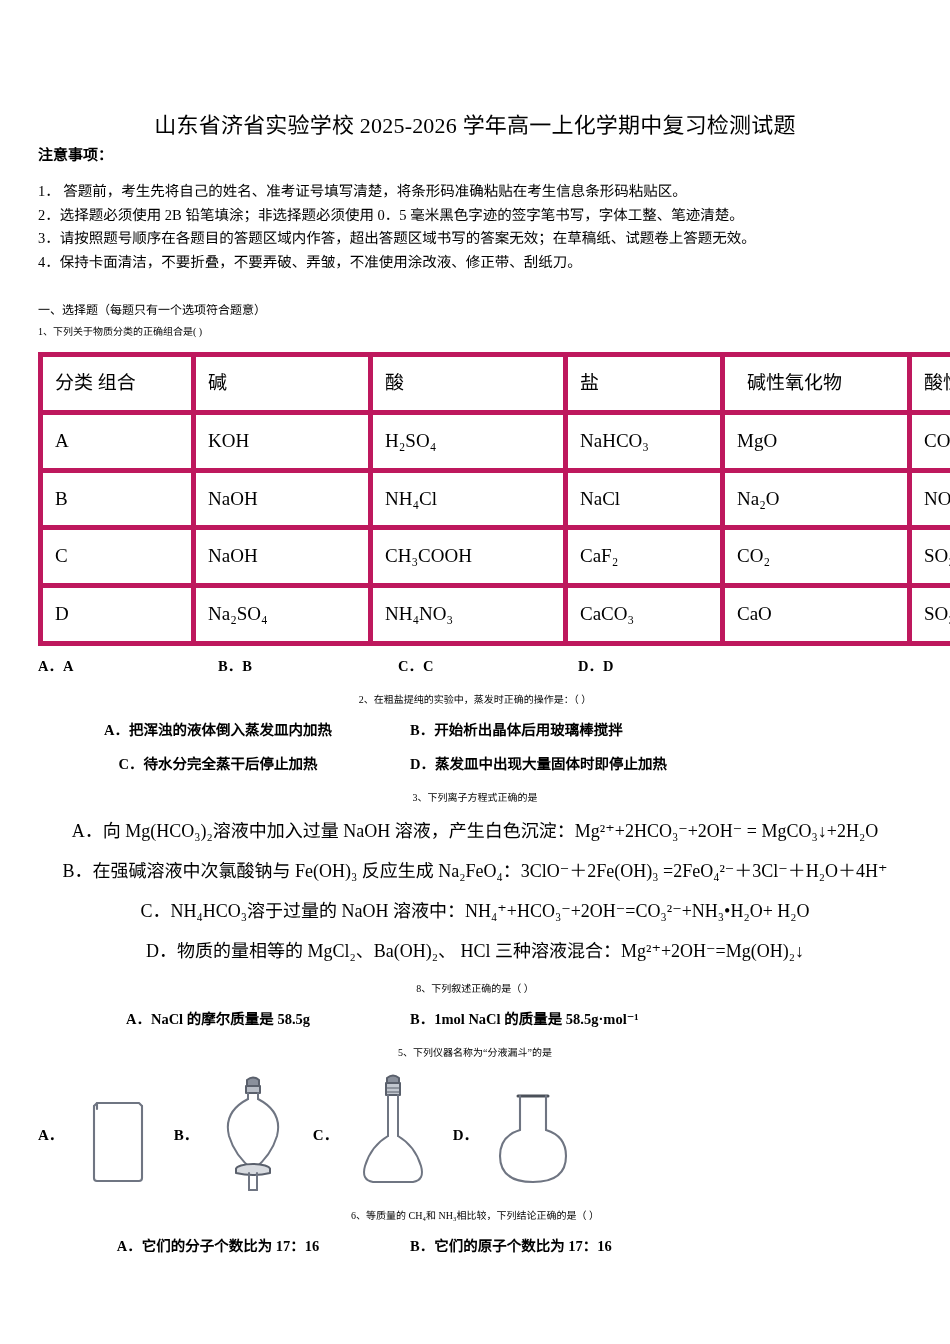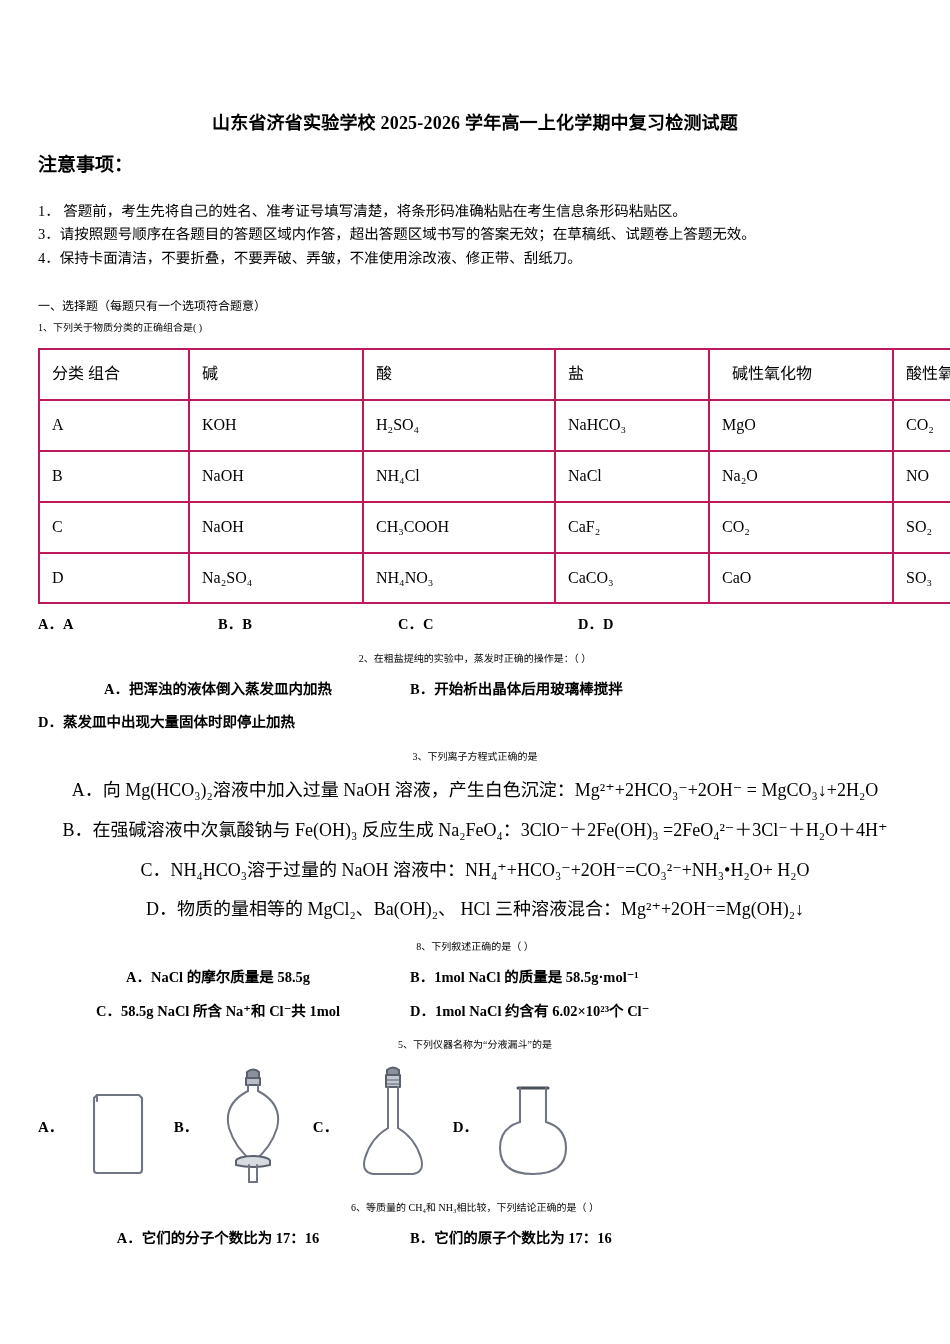--- a/index.html
+++ b/index.html
@@ -19,32 +19,32 @@
   .page {
     box-sizing: border-box;
     width: 950px;
     height: 1344px;
     padding: 112px 38px 0 38px;
   }
 
   
   .doc-title {
     text-align: center;
-    font-size: 18px;
+    font-size: 22px;
+    font-weight: normal;
+    letter-spacing: 0.2px;
+    margin: 0 0 4px 0;
+    line-height: 1.3;
+  }
+
+  
+  .notice-heading {
+    font-size: 15px;
     font-weight: bold;
-    letter-spacing: 0.2px;
-    margin: 0 0 16px 0;
-    line-height: 1.3;
-  }
-
-  
-  .notice-heading {
-    font-size: 19px;
-    font-weight: bold;
-    margin: 0 0 21px 0;
+    margin: 0 0 14px 0;
     line-height: 1.45;
   }
   .notice-list {
     margin: 0;
     padding: 0;
     list-style: none;
   }
   .notice-list li {
     font-size: 14.5px;
     line-height: 1.62;
@@ -91,22 +91,22 @@
   .bold { font-weight: bold; }
 
   
   table.classify {
     border-collapse: collapse;
     width: 856px;
     margin: 12px 0 0 0;
     table-layout: fixed;
   }
   table.classify td {
-    border: 2px solid #be185d;
-    font-size: 16px;
+    border: 5px solid #be185d;
+    font-size: 19px;
     padding: 14px 10px 14px 12px;
     vertical-align: middle;
     height: 20px;
     line-height: 1.3;
   }
   table.classify .c1 { width: 126px; }
   table.classify .c2 { width: 150px; }
   table.classify .c3 { width: 168px; }
   table.classify .c4 { width: 130px; }
   table.classify .c5 { width: 150px; padding-left: 22px; }
@@ -139,20 +139,21 @@
 </head>
 <body>
 
 <div class="page">
 
   <h1 class="doc-title">山东省济省实验学校 2025-2026 学年高一上化学期中复习检测试题</h1>
 
   <div class="notice-heading">注意事项：</div>
   <ul class="notice-list">
     <li>1． 答题前，考生先将自己的姓名、准考证号填写清楚，将条形码准确粘贴在考生信息条形码粘贴区。</li>
+    <li>2．选择题必须使用 2B 铅笔填涂；非选择题必须使用 0．5 毫米黑色字迹的签字笔书写，字体工整、笔迹清楚。</li>
     <li>3．请按照题号顺序在各题目的答题区域内作答，超出答题区域书写的答案无效；在草稿纸、试题卷上答题无效。</li>
     <li>4．保持卡面清洁，不要折叠，不要弄破、弄皱，不准使用涂改液、修正带、刮纸刀。</li>
   </ul>
 
   <div class="section-heading">一、选择题（每题只有一个选项符合题意）</div>
 
   <div class="q-stem">1、下列关于物质分类的正确组合是(      )</div>
 
   <table class="classify">
     <tbody>
@@ -206,41 +207,38 @@
     <span class="opt w-quarter bold">D．D</span>
   </div>
 
   <div class="q-block">
     <div class="q-stem">2、在粗盐提纯的实验中，蒸发时正确的操作是：（ ）</div>
     <div class="opt-row">
       <span class="opt w-half bold">A．把浑浊的液体倒入蒸发皿内加热</span>
       <span class="opt bold">B．开始析出晶体后用玻璃棒搅拌</span>
     </div>
     <div class="opt-row">
+      <span class="opt w-half bold">C．待水分完全蒸干后停止加热</span>
       <span class="opt bold">D．蒸发皿中出现大量固体时即停止加热</span>
     </div>
   </div>
 
   <div class="q-block">
     <div class="q-stem">3、下列离子方程式正确的是</div>
     <div class="opt-full">A．向 Mg(HCO₃)₂溶液中加入过量 NaOH 溶液，产生白色沉淀：Mg²⁺+2HCO₃⁻+2OH⁻ =  MgCO₃↓+2H₂O</div>
     <div class="opt-full">B．在强碱溶液中次氯酸钠与 Fe(OH)₃ 反应生成 Na₂FeO₄：3ClO⁻＋2Fe(OH)₃ =2FeO₄²⁻＋3Cl⁻＋H₂O＋4H⁺</div>
     <div class="opt-full">C．NH₄HCO₃溶于过量的 NaOH 溶液中：NH₄⁺+HCO₃⁻+2OH⁻=CO₃²⁻+NH₃•H₂O+ H₂O</div>
     <div class="opt-full">D．物质的量相等的 MgCl₂、Ba(OH)₂、 HCl 三种溶液混合：Mg²⁺+2OH⁻=Mg(OH)₂↓</div>
   </div>
 
   <div class="q-block">
     <div class="q-stem">8、下列叙述正确的是（ ）</div>
     <div class="opt-row">
       <span class="opt w-half bold">A．NaCl 的摩尔质量是 58.5g</span>
       <span class="opt bold">B．1mol NaCl 的质量是 58.5g·mol⁻¹</span>
-    </div>
-    <div class="opt-row">
-      <span class="opt w-half bold">C．58.5g NaCl 所含 Na⁺和 Cl⁻共 1mol</span>
-      <span class="opt bold">D．1mol NaCl 约含有 6.02×10²³个 Cl⁻</span>
     </div>
   </div>
 
   <div class="q-block">
     <div class="q-stem">5、下列仪器名称为“分液漏斗”的是</div>
     <div class="apparatus-row">
 
       <div class="app-item">
         <span class="app-label">A．</span>
         <svg class="app-fig" viewBox="0 0 92 118">

